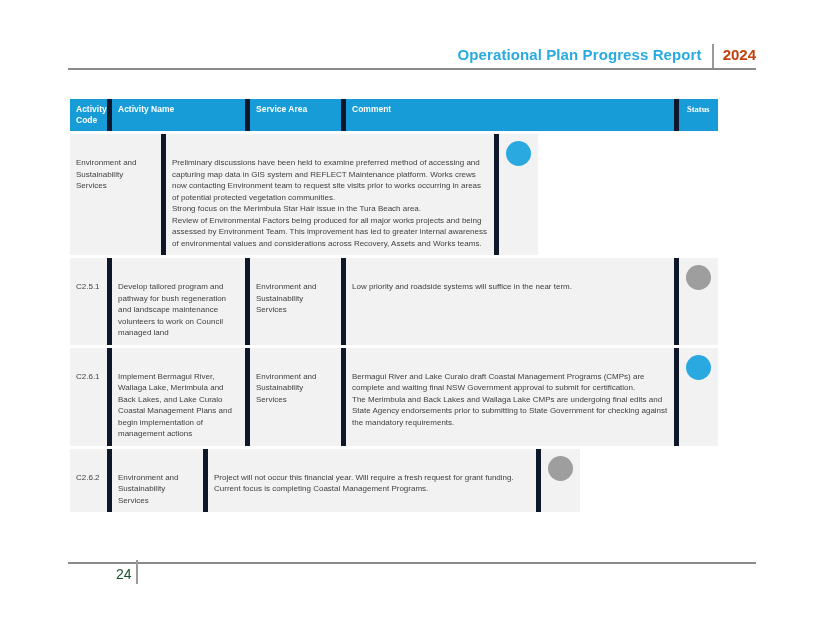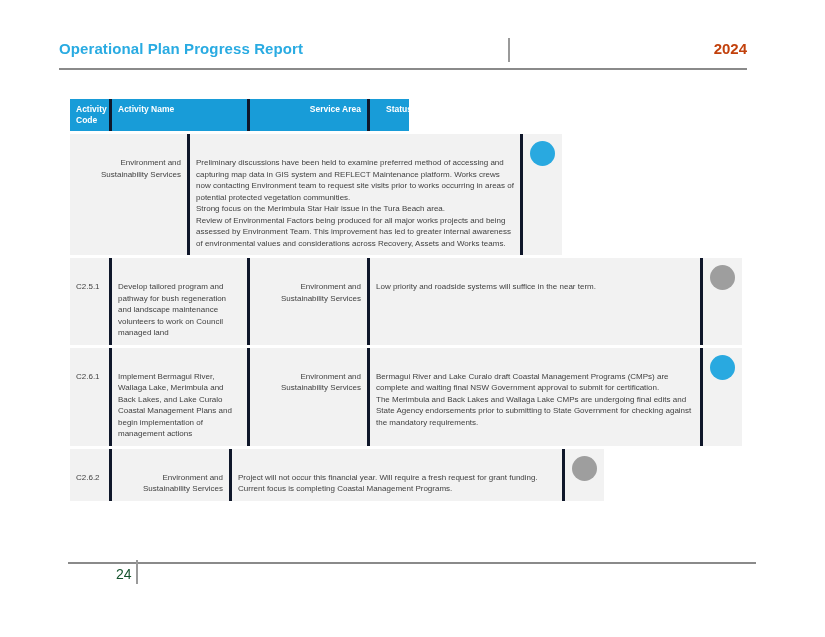--- a/index.html
+++ b/index.html
@@ -4,43 +4,43 @@
 <style>
   * { margin:0; padding:0; box-sizing:border-box; }
   html,body { background:#ffffff; }
   body { font-family:"Liberation Sans", sans-serif; }
   .page {
     position:relative; width:825px; height:637px; background:#ffffff;
     overflow:hidden; margin:0 auto;
   }
   
   .doc-header {
-    position:absolute; left:59px; top:38px; width:688px; height:32px;
-    display:flex; justify-content:space-between; align-items:flex-end;
-    border-bottom:2px solid #8a8a8a; padding-bottom:11px;
+    position:absolute; left:68px; top:38px; width:688px; height:32px;
+    display:flex; justify-content:flex-end; align-items:flex-end;
+    border-bottom:2px solid #8a8a8a; padding-bottom:5px;
   }
   .doc-title {
     color:#29ABE2; font-size:15px; font-weight:bold; letter-spacing:0.1px;
   }
   .title-sep {
     width:2px; height:24px; background:#9a9a9a; margin:0 9px 0 10px;
     align-self:flex-end; position:relative; top:5px;
   }
   .doc-year { color:#c2410c; font-size:15px; font-weight:bold; }
   
   .table { position:absolute; left:70px; top:99px; width:685px; }
   .t-row { display:flex; margin-bottom:3px; }
   .t-cell {
-    background:#f2f2f2; border-right:3px solid #0f172a;
+    background:#f2f2f2; border-right:5px solid #0f172a;
     padding:23px 6px 6px 6px; font-size:8px; line-height:11.5px; color:#3f3f3f;
   }
   .t-cell:last-child { border-right:none; }
   .col-code   { width:42px; }
   .col-name   { width:138px; }
-  .col-service{ width:120px;text-align:right; }
+  .col-service{ width:96px; }
   .col-comment{ width:333px; white-space:pre-line; }
   .col-status { width:39px; display:flex; justify-content:center; align-items:flex-start; padding:4px 0 6px 0; }
   .t-head .t-cell {
     background:#189CD8; color:#ffffff; font-weight:bold; font-size:8.5px;
     line-height:11px; padding-top:5px; padding-bottom:5px; min-height:32px;
   }
   .status-dot {
     width:25px; height:25px; border-radius:50%; margin-top:3px;
   }
   
@@ -62,21 +62,22 @@
     <span class="title-sep"></span>
     <span class="doc-year">2024</span>
   </div>
 
   <div class="table">
 
     <div class="t-row t-head">
       <div class="t-cell col-code">Activity Code</div>
       <div class="t-cell col-name">Activity Name</div>
       <div class="t-cell col-service">Service Area</div>
-      <div class="t-cell col-status" style="display:block;padding:5px 16px;">Status</div>
+      <div class="t-cell col-comment">Comment</div>
+      <div class="t-cell col-status" style="display:block;padding:5px 8px;font-family:Liberation Serif, serif;">Status</div>
     </div>
 
     <div class="t-row">
       <div class="t-cell col-service">Environment and Sustainability Services</div>
       <div class="t-cell col-comment">Preliminary discussions have been held to examine preferred method of accessing and capturing map data in GIS system and REFLECT Maintenance platform. Works crews now contacting Environment team to request site visits prior to works occurring in areas of potential protected vegetation communities.
 Strong focus on the Merimbula Star Hair issue in the Tura Beach area.
 Review of Environmental Factors being produced for all major works projects and being assessed by Environment Team. This improvement has led to greater internal awareness of environmental values and considerations across Recovery, Assets and Works teams.</div>
       <div class="t-cell col-status">
         <span class="status-dot" style="background-color: rgb(41, 169, 224);"></span>
       </div>

